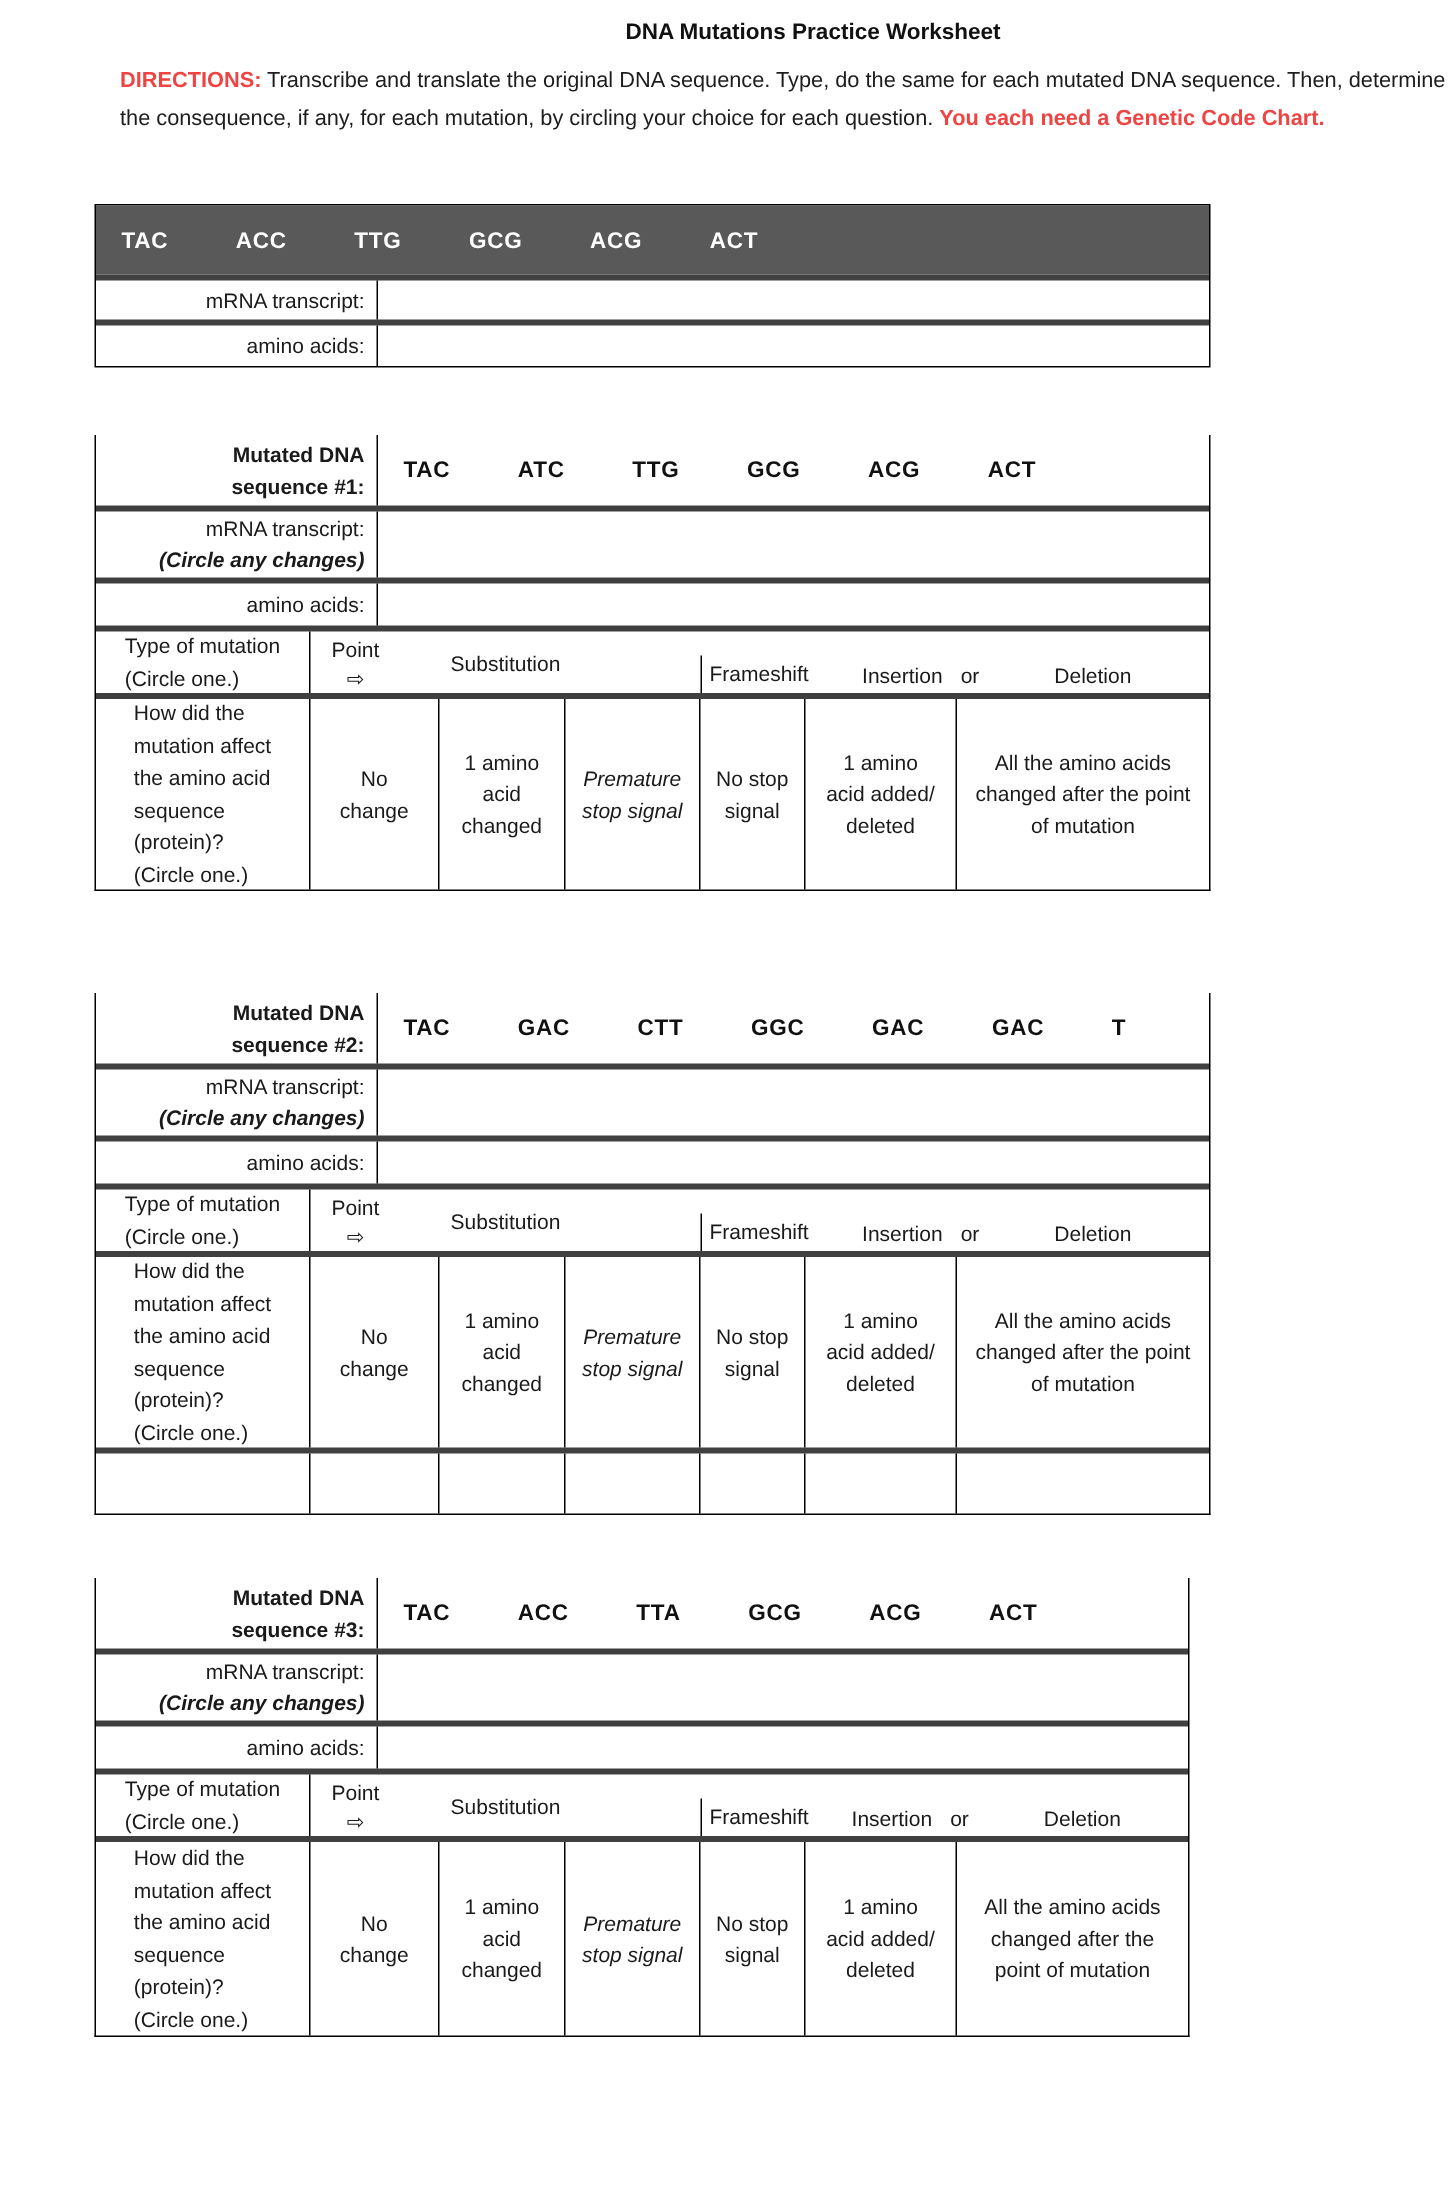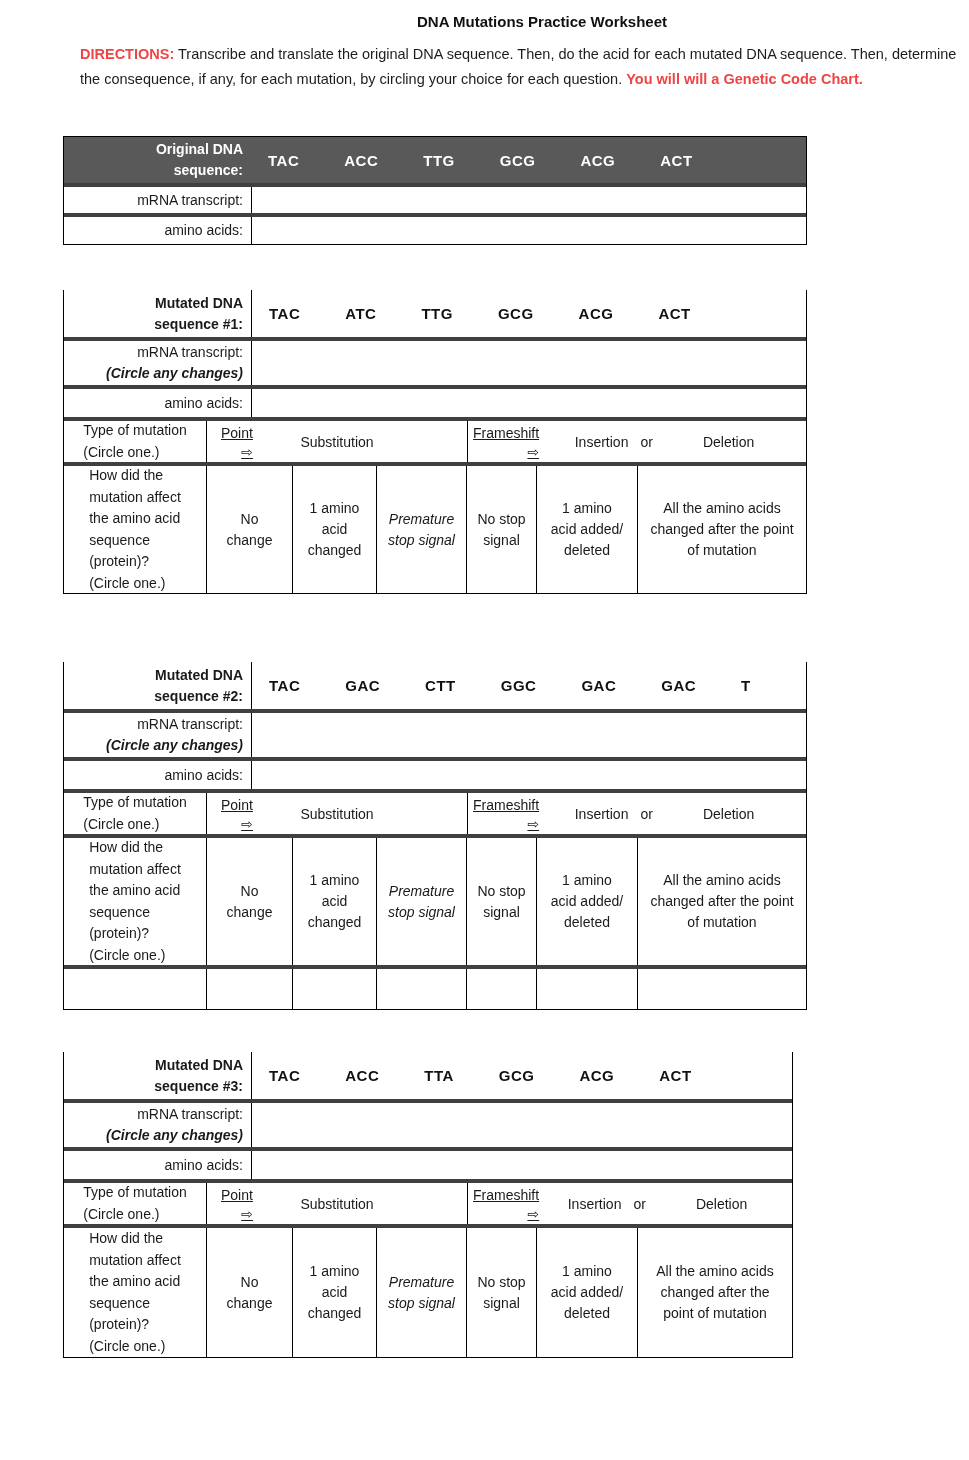--- a/index.html
+++ b/index.html
@@ -34,21 +34,21 @@
   .w-label { width:187px; }
   .w-rest  { flex:1; }
   .w-c1 { width:142px; }
   .w-c2 { width:86px; }
   .w-c3 { width:84px; }
   .w-c4 { width:90px;font-style:italic; }
   .w-c5 { width:70px; }
   .w-c6 { width:101px; }
   .w-c7 { flex:1; }
   .w-m1 { width:261px; }
-  .w-m2 { flex:1; }
+  .w-m2 { flex:1;margin-top:16px; }
 
   
   .r46{height:46px}.r30{height:30px}.r31{height:31px}
   .r47{height:47px}.r48{height:48px}.r32{height:32px}
   .r45{height:45px}.r131{height:131px}.r44{height:44px}.r133{height:133px}
 
   .lbl {
     justify-content:flex-end; text-align:right; padding-right:8px;
     white-space:pre-line; line-height:21px;
   }
@@ -64,39 +64,37 @@
   .opt {
     justify-content:center; text-align:center; white-space:pre-line;
     line-height:21px; padding:0 3px;
   }
   .question {
     justify-content:center; text-align:left; white-space:pre-line;
     line-height:21.5px; padding:0 6px;
   }
   .merged { position:relative; justify-content:center; }
   .corner {
-    position:absolute; left:14px; top:3px; text-align:right;
-    line-height:19px; white-space:pre-line;text-decoration:underline;
+    position:absolute; left:14px; top:3px; text-align:center;
+    line-height:19px; white-space:pre-line;
   }
   .corner.fs { left:5px; }
   .arrow { display:block; font-size:14px; }
   .ins-del { display:flex; align-items:flex-start; width:100%; justify-content:center; padding-left:55px; }
   .ins-del .or { margin:0 50px 0 12px; }
 </style>
 </head>
 <body>
 
 <div class="title">DNA Mutations Practice Worksheet</div>
 
-<p class="directions"><b>DIRECTIONS:</b><span> Transcribe and translate the original DNA sequence. Then, do the acid for each mutated DNA sequence. Then, determine the consequence, if any, for each mutation, by circling your choice for each question. </span><b>You will will a Genetic Code Chart.</b></p>
+<p class="directions"><b>DIRECTIONS:</b><span> Transcribe and translate the original DNA sequence. Type, do the same for each mutated DNA sequence. Then, determine the consequence, if any, for each mutation, by circling your choice for each question. </span><b>You each need a Genetic Code Chart.</b></p>
 
 <div class="tbl" style="top:136px; width:744px;">
   <div class="row r46 dark">
-    <div class="cell w-label lbl hdr-label">Original DNA
-sequence:</div>
     <div class="cell w-rest codons nodiv">
       <span class="codon">TAC</span>
       <span class="codon">ACC</span>
       <span class="codon">TTG</span>
       <span class="codon">GCG</span>
       <span class="codon">ACG</span>
       <span class="codon">ACT</span>
     </div>
   </div>
   <div class="row r30">

